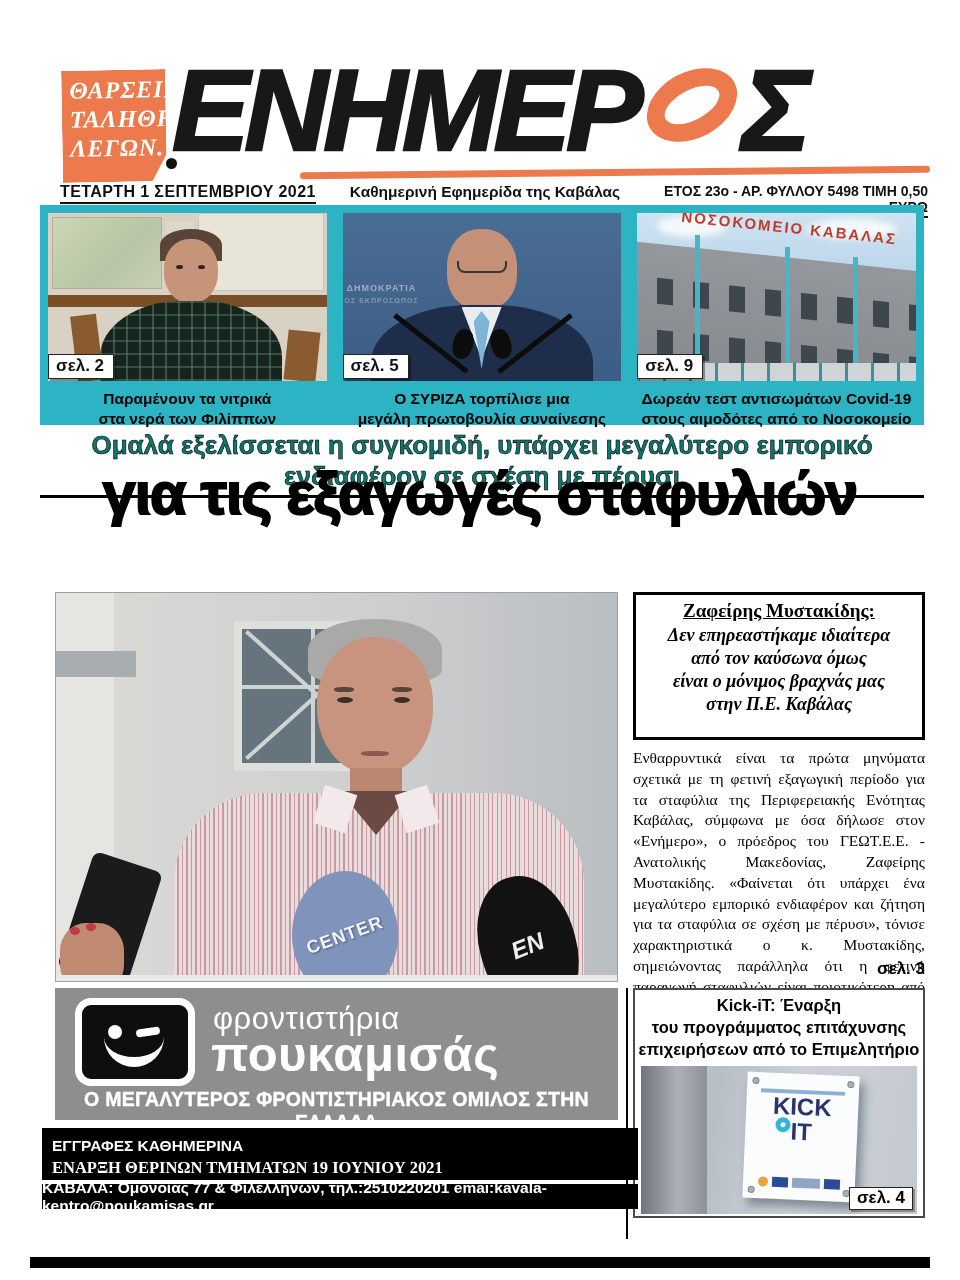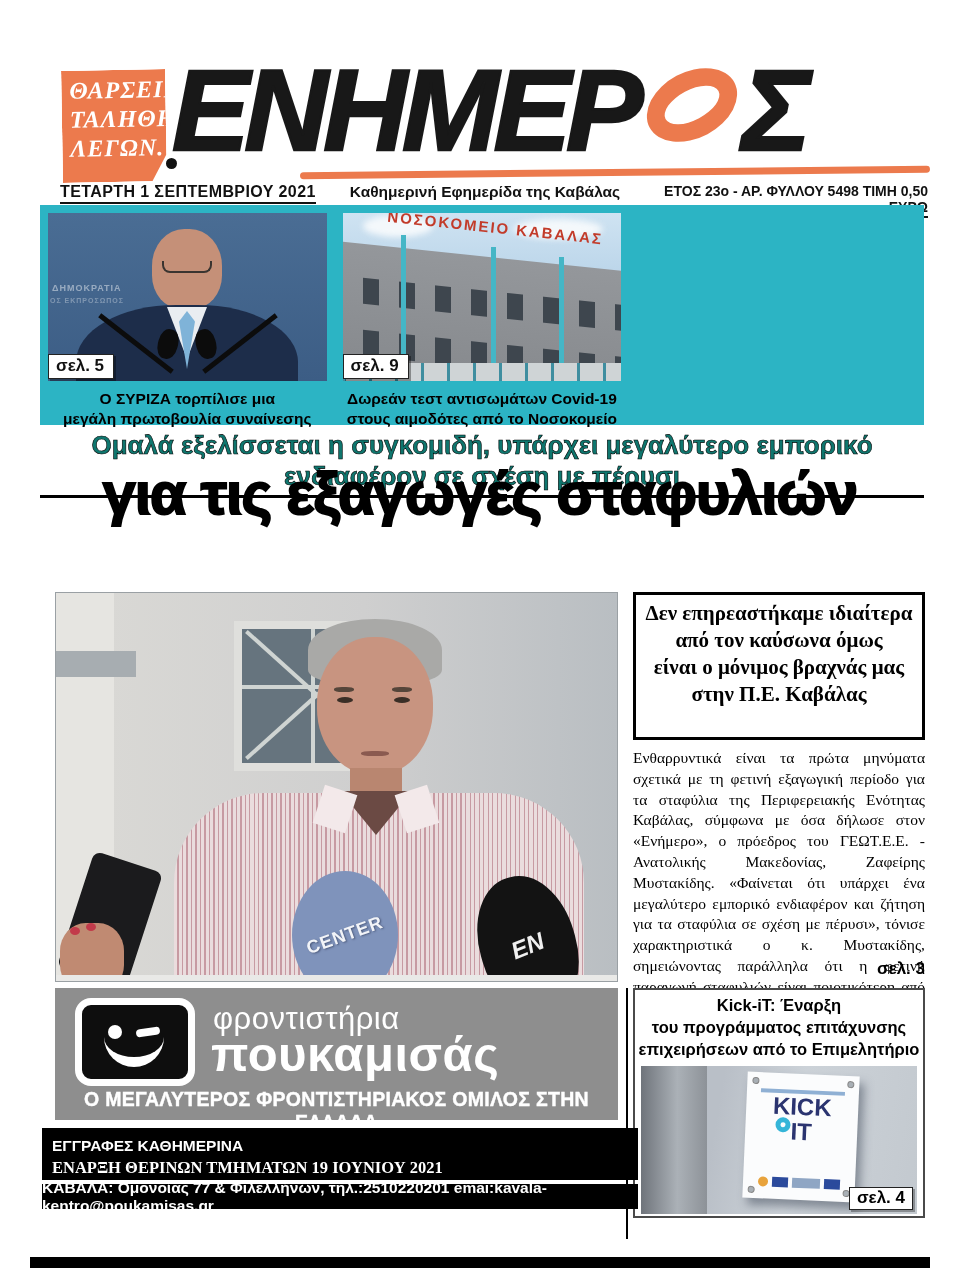--- a/index.html
+++ b/index.html
@@ -121,21 +121,21 @@
   .mp-micblack { left:424px; top:282px; width:96px; height:142px; background:#131313; border-radius:48%;
             transform:rotate(-16deg); display:flex; align-items:center; justify-content:center; }
   .mp-micblack span { color:#f0f0f0; font-weight:700; font-style:italic; font-size:24px; transform:rotate(-6deg); }
   .mp-tableedge { left:0; top:382px; width:100%; height:8px; background:#e9e9e7; }
 
   
   .quotebox { left:633px; top:592px; width:292px; height:148px; border:3px solid #000; background:#fff;
             text-align:center; font-family:"Liberation Serif", serif; font-weight:700; color:#000;
             padding-top:5px; }
   .quotebox .qt { font-size:19px; text-decoration:underline; margin-bottom:2px; }
-  .quotebox .ql { font-size:21px; line-height:1.28; }
+  .quotebox .ql { font-size:18px; line-height:1.28;font-style:italic; }
   .article { left:633px; top:748px; width:292px; height:232px; font-family:"Liberation Serif", serif;
             font-size:15.5px; line-height:20.8px; text-align:justify; color:#000; font-weight:500; }
   .pageref3 { position:absolute; right:0; bottom:0; font-family:"Liberation Sans", sans-serif;
             font-weight:700; font-size:17px; }
 
   
   .kickbox { left:633px; top:988px; width:292px; height:230px; border:2px solid #4a4a4a; background:#fff; }
   .kicktitle { text-align:center; font-weight:700; font-size:16.5px; line-height:1.32; padding-top:5px; color:#000; }
   .kickphoto { position:relative; margin:6px; height:148px; overflow:hidden;
             background:linear-gradient(100deg,#b9bfc7 0 28%,#ccd2d8 55%,#c3c9cf); }
@@ -188,20 +188,40 @@
       <span class="o-ring"></span>
       <span>Σ</span>
   </div>
   <div class="abs swoosh"></div>
   <div class="abs infoline date-lbl"><span class="u">ΤΕΤΑΡΤΗ 1 ΣΕΠΤΕΜΒΡΙΟΥ 2021</span></div>
   <div class="abs infoline sub-lbl">Καθημερινή Εφημερίδα της Καβάλας</div>
   <div class="abs infoline issue-lbl"><span class="u">ΕΤΟΣ 23ο - ΑΡ. ΦΥΛΛΟΥ 5498 ΤΙΜΗ 0,50 ΕΥΡΩ</span></div>
 
   <div class="abs strip">
 
+    <div class="story">
+      <div class="sphoto p1">
+        <div class="abs map1"></div>
+        <div class="abs map2"></div>
+        <div class="abs map3"></div>
+        <div class="abs rail"></div>
+        <div class="abs chairL"></div>
+        <div class="abs chairR"></div>
+        <div class="abs hair"></div>
+        <div class="abs face"></div>
+        <div class="abs eye" style="left:128px;"></div>
+        <div class="abs eye" style="left:150px;"></div>
+        <div class="abs shirt"></div>
+        <div class="badge">σελ. 2</div>
+      </div>
+      <div class="caption">
+        <div>Παραμένουν τα νιτρικά</div>
+        <div>στα νερά των Φιλίππων</div>
+      </div>
+    </div>
 
     <div class="story">
       <div class="sphoto p2">
         <div class="abs bdrop1">ΔΗΜΟΚΡΑΤΙΑ</div>
         <div class="abs bdrop2">ΟΣ ΕΚΠΡΟΣΩΠΟΣ</div>
         <div class="abs head"></div>
         <div class="abs glasses"></div>
         <div class="abs suit"></div>
         <div class="abs shirt"></div>
         <div class="abs tie"></div>
@@ -274,20 +294,21 @@
     <div class="abs mp-micblue">
       <span>CENTER</span>
     </div>
     <div class="abs mp-micblack">
       <span>EN</span>
     </div>
     <div class="abs mp-tableedge"></div>
   </div>
 
   <div class="abs quotebox">
+    <div class="qt">Ζαφείρης Μυστακίδης:</div>
     <div class="ql">Δεν επηρεαστήκαμε ιδιαίτερα</div>
     <div class="ql">από τον καύσωνα όμως</div>
     <div class="ql">είναι ο μόνιμος βραχνάς μας</div>
     <div class="ql">στην Π.Ε. Καβάλας</div>
   </div>
 
   <div class="abs article">
     <span>Ενθαρρυντικά είναι τα πρώτα μηνύματα σχετικά με τη φετινή εξαγωγική περίοδο για τα σταφύλια της Περιφερειακής Ενότητας Καβάλας, σύμφωνα με όσα δήλωσε στον «Ενήμερο», ο πρόεδρος του ΓΕΩΤ.Ε.Ε. - Ανατολικής Μακεδονίας, Ζαφείρης Μυστακίδης. «Φαίνεται ότι υπάρχει ένα μεγαλύτερο εμπορικό ενδιαφέρον και ζήτηση για τα σταφύλια σε σχέση με πέρυσι», τόνισε χαρακτηριστικά ο κ. Μυστακίδης, σημειώνοντας παράλληλα ότι η φετινή παραγωγή σταφυλιών είναι ποιοτικότερη από αυτήν του 2020, σαφώς όμως μικρότερη σε ποσότητα.</span>
     <span class="pageref3">σελ. 3</span>
   </div>

